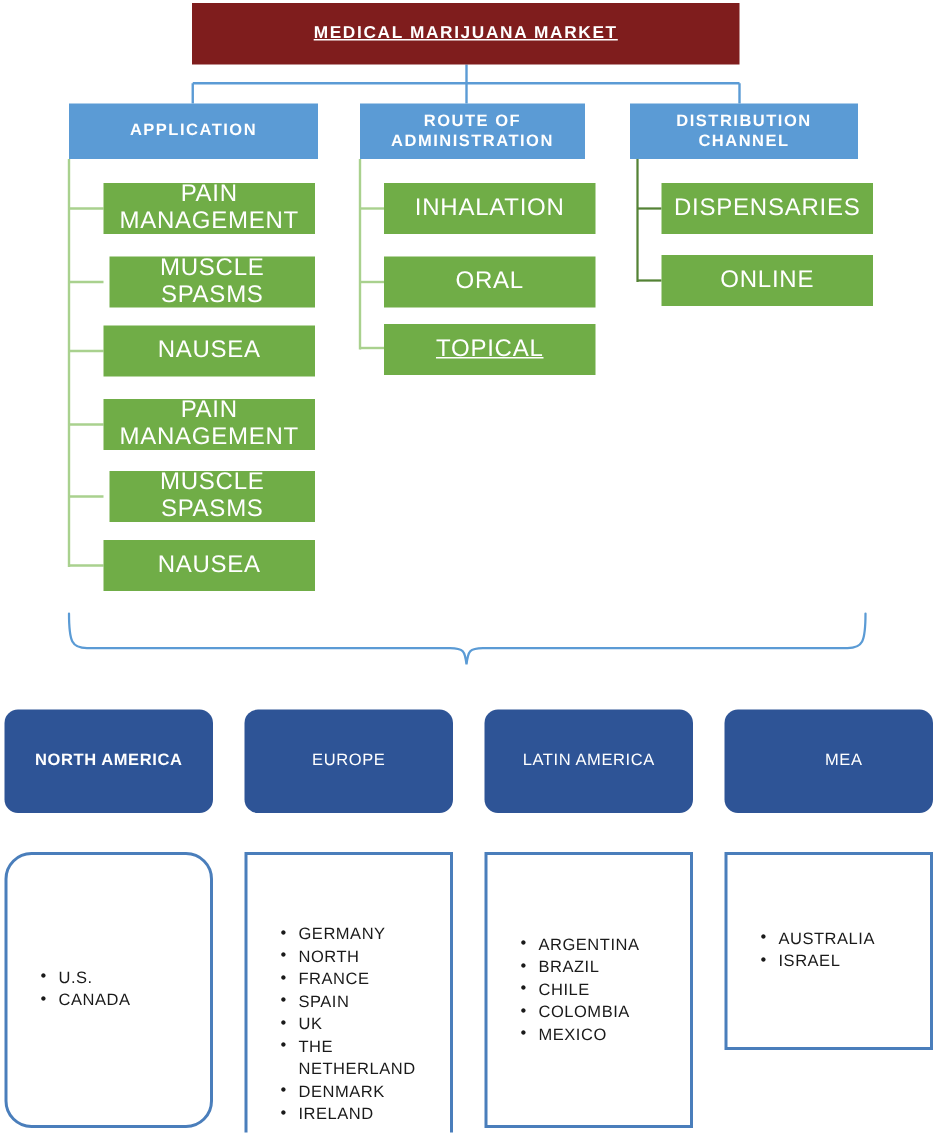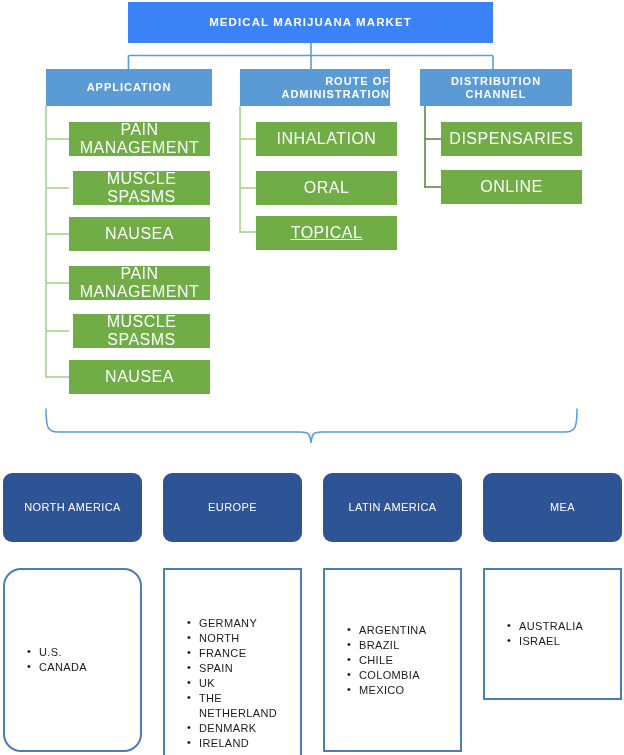--- a/index.html
+++ b/index.html
@@ -26,24 +26,25 @@
     display: flex;
     align-items: center;
     justify-content: center;
     text-align: center;
     color: #ffffff;
     letter-spacing: 0.6px;
     line-height: 1.15;
   }
   
   .root-box {
-    background: #3b82f6;
+    background: #7f1d1d;
     font-weight: bold;
     font-size: 11.5px;
     letter-spacing: 1.1px;
+    text-decoration: underline;
   }
   
   .seg-box {
     background: #5b9bd5;
     font-weight: bold;
     font-size: 11px;
     letter-spacing: 1.0px;
   }
   
   .leaf-box {
@@ -146,21 +147,21 @@
   </svg>
 
   <div class="box root-box" style="left:128px; top:2px; width:365px; height:41px;">
     <span>MEDICAL MARIJUANA MARKET</span>
   </div>
 
   <div class="box seg-box" style="left:46px; top:69px; width:166px; height:37px;">
     <span>APPLICATION</span>
   </div>
 
-  <div class="box seg-box" style="left:240px; top:69px; width:150px; height:37px; flex-direction:column;align-items:flex-end;">
+  <div class="box seg-box" style="left:240px; top:69px; width:150px; height:37px; flex-direction:column;">
     <span>ROUTE OF</span>
     <span>ADMINISTRATION</span>
   </div>
 
   <div class="box seg-box" style="left:420px; top:69px; width:152px; height:37px; flex-direction:column;">
     <span>DISTRIBUTION</span>
     <span>CHANNEL</span>
   </div>
 
   <div class="box leaf-box" style="left:69px; top:122px; width:141px; height:34px;">
@@ -192,21 +193,21 @@
     <span>TOPICAL</span>
   </div>
 
   <div class="box leaf-box" style="left:441px; top:122px; width:141px; height:34px;">
     <span>DISPENSARIES</span>
   </div>
   <div class="box leaf-box" style="left:441px; top:170px; width:141px; height:34px;">
     <span>ONLINE</span>
   </div>
 
-  <div class="box region-box" style="left:3px; top:473px; width:139px; height:69px;">
+  <div class="box region-box" style="left:3px; top:473px; width:139px; height:69px;font-weight:bold;">
     <span>NORTH AMERICA</span>
   </div>
   <div class="box region-box" style="left:163px; top:473px; width:139px; height:69px;">
     <span>EUROPE</span>
   </div>
   <div class="box region-box" style="left:323px; top:473px; width:139px; height:69px;">
     <span>LATIN AMERICA</span>
   </div>
   <div class="box region-box" style="left:483px; top:473px; width:139px; height:69px;padding-left:20px;">
     <span>MEA</span>

